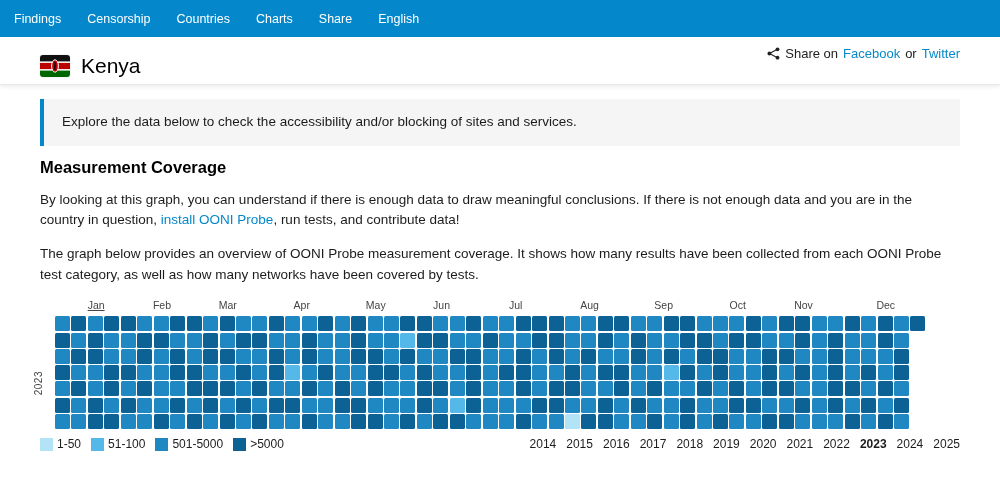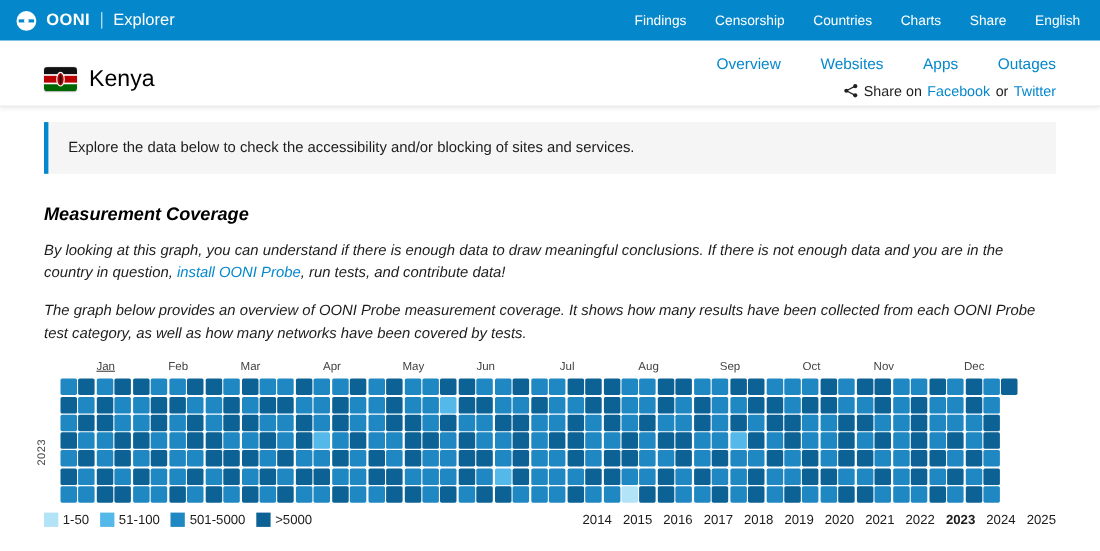--- a/index.html
+++ b/index.html
@@ -31,21 +31,21 @@
   .share-icon { width:13px; height:13px; display:inline-block; }
 
   
   .intro-box { margin:14px 40px 0 40px; background:#f5f5f5; border-left:4px solid #0588CB;
     padding:13px 18px 14px 18px; font-size:13.5px; line-height:1.45; }
   .intro-box p + p { margin-top:12px; }
   .intro-box b { font-weight:bold; }
   .intro-box .lnk { color:#0588CB; font-weight:bold; cursor:pointer; }
 
   
-  .section { margin:28px 40px 0 40px;font-style:italic; }
+  .section { margin:12px 40px 0 40px; }
   .section h2 { font-size:16.5px; font-weight:bold; color:#000; margin-bottom:13px; }
   .section p { font-size:13.5px; line-height:1.55; margin-bottom:13px; }
   .section .lnk { color:#0588CB; cursor:pointer; }
 
   
   .chart-wrap { margin:10px 40px 0 40px; position:relative; }
   .hm-year { position:absolute; left:-7px; top:72px; font-size:10px; color:#444;
     writing-mode:vertical-rl; transform:rotate(180deg); letter-spacing:.5px; }
   .hm-months { position:relative; height:17px; margin-left:15px; }
   .hm-month { position:absolute; top:0; font-size:10.5px; color:#444; transform:translateX(-50%); }
@@ -58,32 +58,20 @@
   .legend-item { display:flex; align-items:center; gap:4px; font-size:12px; }
   .legend-swatch { width:13px; height:13px; display:inline-block; }
   .years { display:flex; gap:10px; }
   .year { font-size:12px; color:#1c1c1c; cursor:pointer; }
   .year.sel { font-weight:bold; }
 </style>
 </head>
 <body>
 
 <div class="navbar">
-  <div class="brand">
-    <span class="brand-logo">
-      <svg width="20" height="20" viewBox="0 0 20 20">
-        <circle cx="10" cy="10" r="9" fill="#ffffff"></circle>
-        <rect x="3" y="8.6" width="14" height="2.8" fill="#0588CB"></rect>
-        <circle cx="10" cy="10" r="2.2" fill="#ffffff"></circle>
-      </svg>
-    </span>
-    <span class="brand-name">OONI</span>
-    <span class="brand-div"></span>
-    <span class="brand-sub">Explorer</span>
-  </div>
   <div class="nav-items">
       <a class="nav-link">Findings</a>
       <a class="nav-link">Censorship</a>
       <a class="nav-link">Countries</a>
       <a class="nav-link">Charts</a>
       <a class="nav-link">Share</a>
       <a class="nav-link">English</a>
     </div>
 </div>
 
@@ -95,26 +83,20 @@
         <rect x="0" y="0" width="30" height="6.4" fill="#111111"></rect>
         <rect x="0" y="7.9" width="30" height="6.2" fill="#bb0000"></rect>
         <rect x="0" y="15.6" width="30" height="6.4" fill="#006600"></rect>
         <ellipse cx="15" cy="11" rx="3.4" ry="6.2" fill="#bb0000" stroke="#ffffff" stroke-width="1"></ellipse>
         <ellipse cx="15" cy="11" rx="0.9" ry="4.6" fill="#111111"></ellipse>
       </svg>
     </span>
     <span class="country-name">Kenya</span>
   </div>
   <div class="hdr-right">
-    <div class="country-links">
-        <a class="hdr-link">Overview</a>
-        <a class="hdr-link">Websites</a>
-        <a class="hdr-link">Apps</a>
-        <a class="hdr-link">Outages</a>
-      </div>
     <div class="share-row">
       <span class="share-icon">
         <svg width="13" height="13" viewBox="0 0 13 13">
           <circle cx="10.5" cy="2.3" r="1.9" fill="#222"></circle>
           <circle cx="2.4" cy="6.5" r="1.9" fill="#222"></circle>
           <circle cx="10.5" cy="10.7" r="1.9" fill="#222"></circle>
           <line x1="2.4" y1="6.5" x2="10.5" y2="2.3" stroke="#222" stroke-width="1.1"></line>
           <line x1="2.4" y1="6.5" x2="10.5" y2="10.7" stroke="#222" stroke-width="1.1"></line>
         </svg>
       </span>

